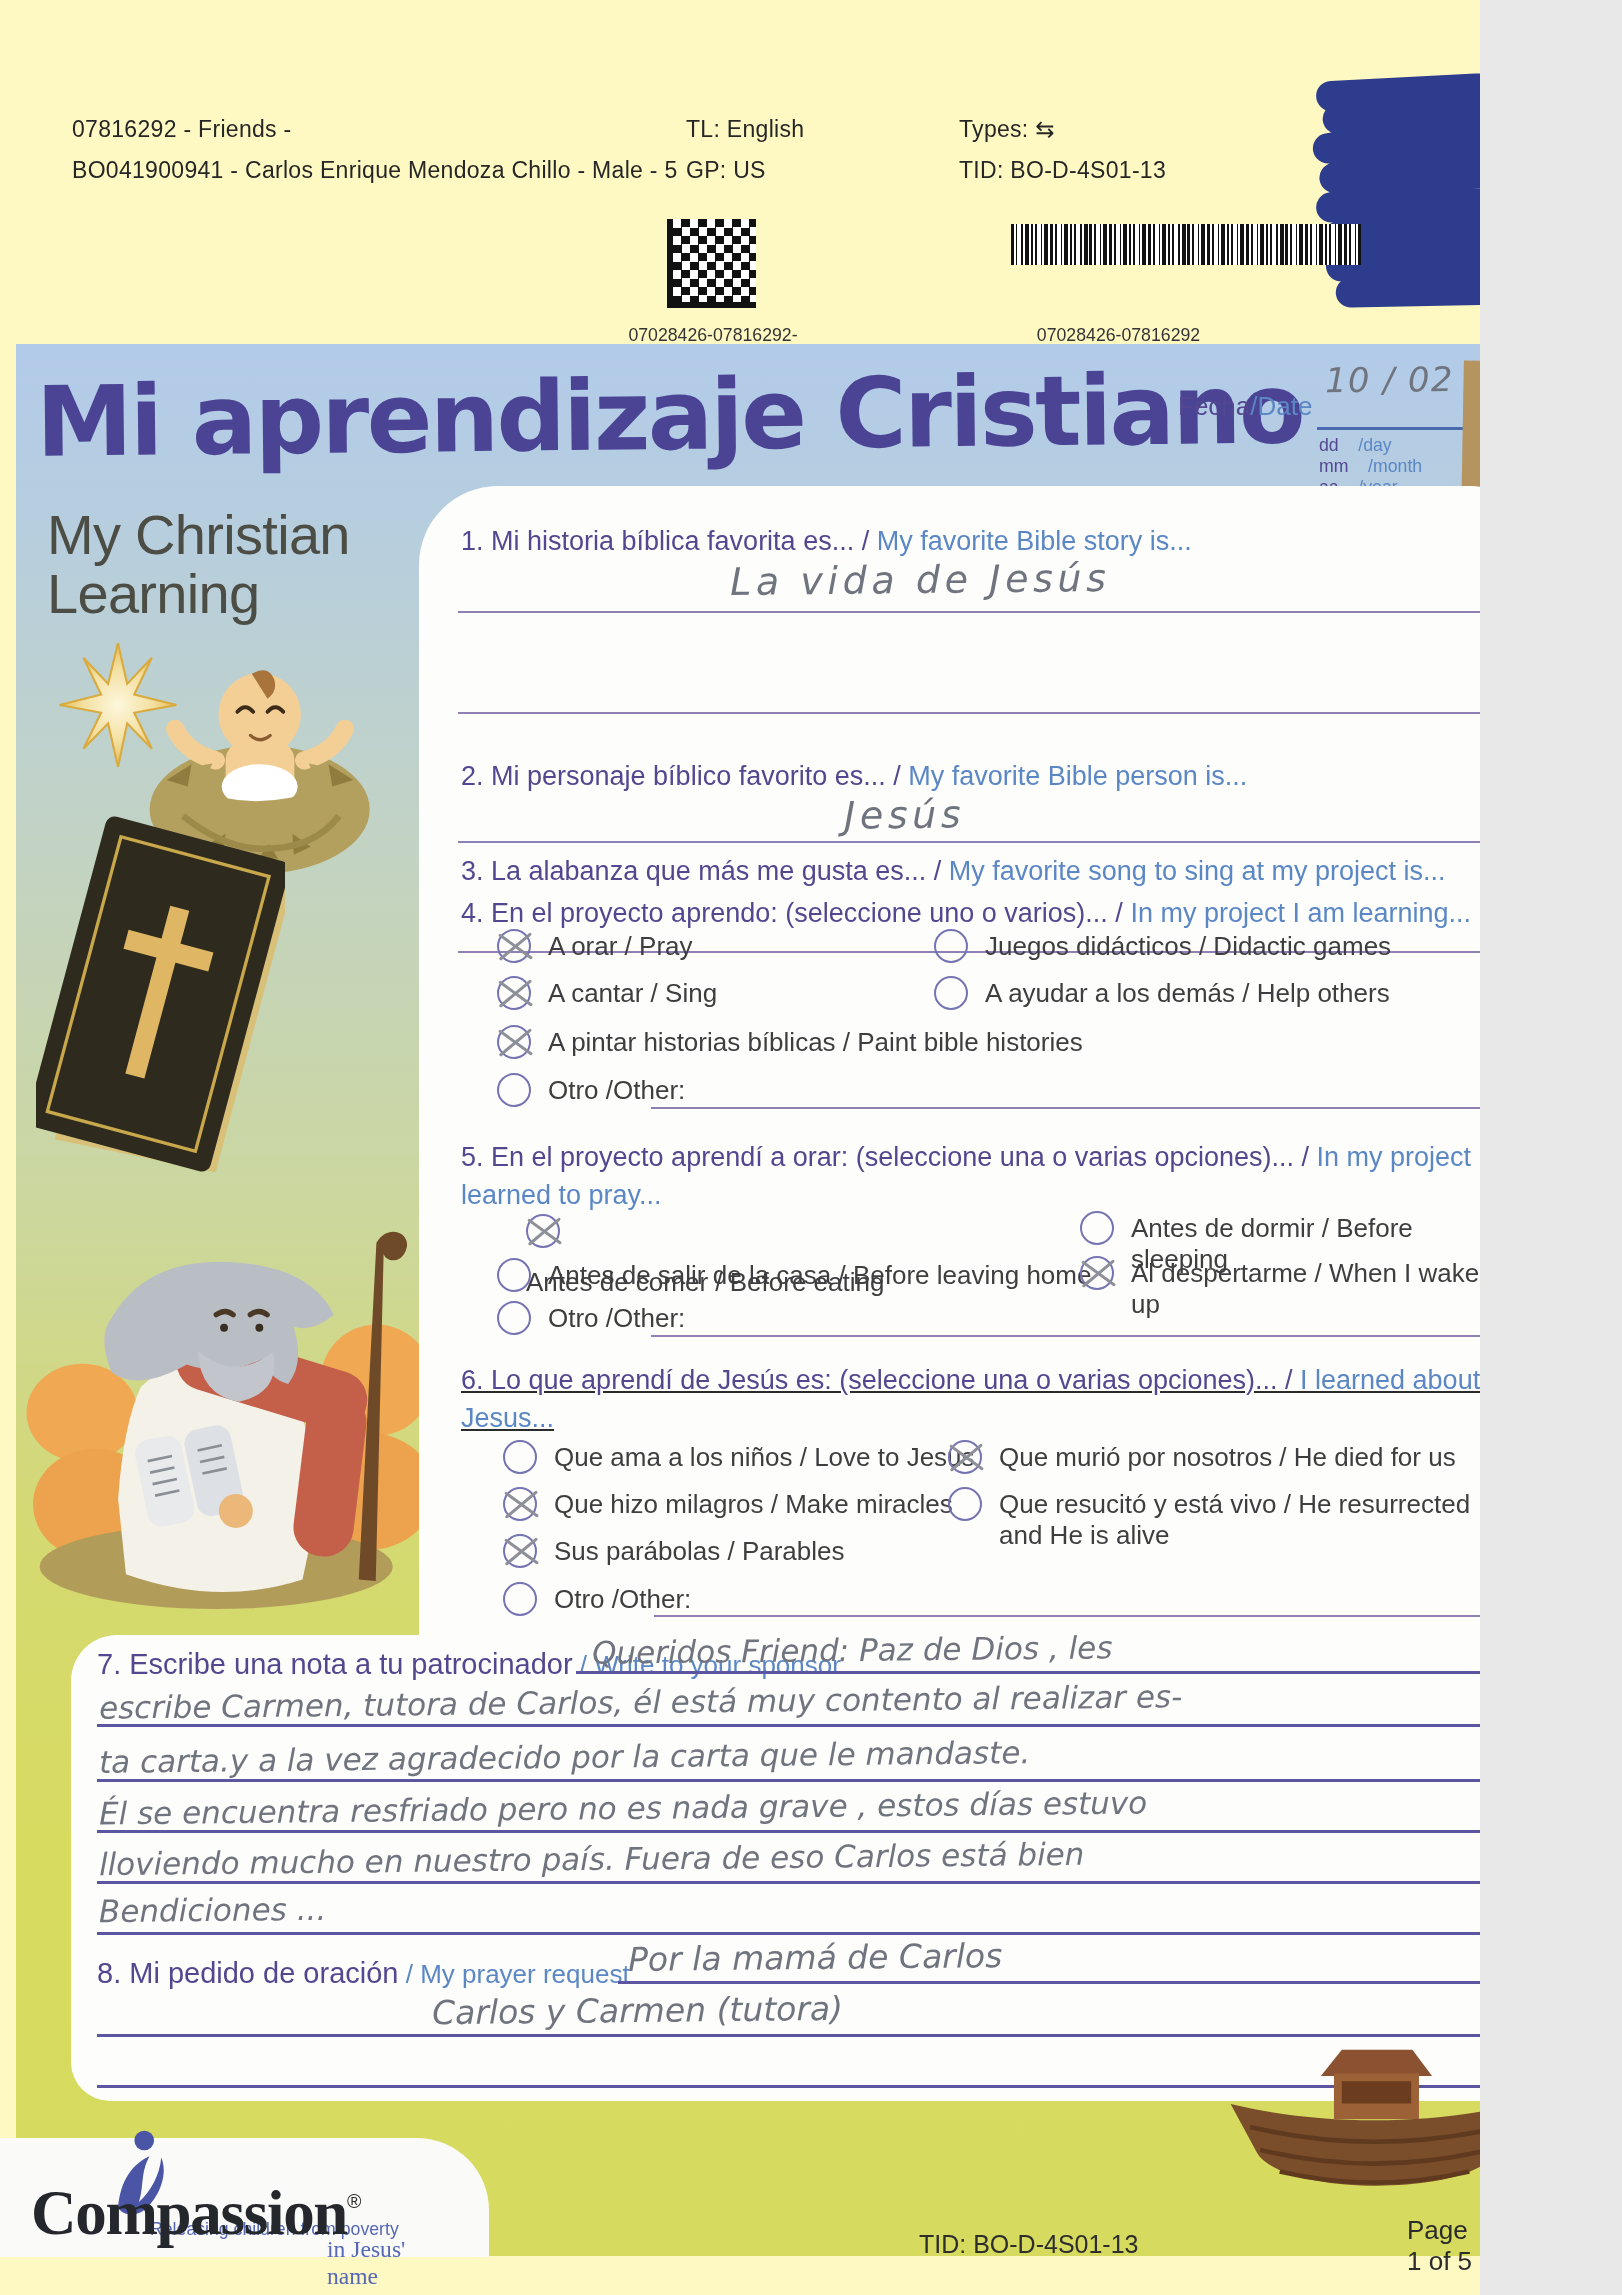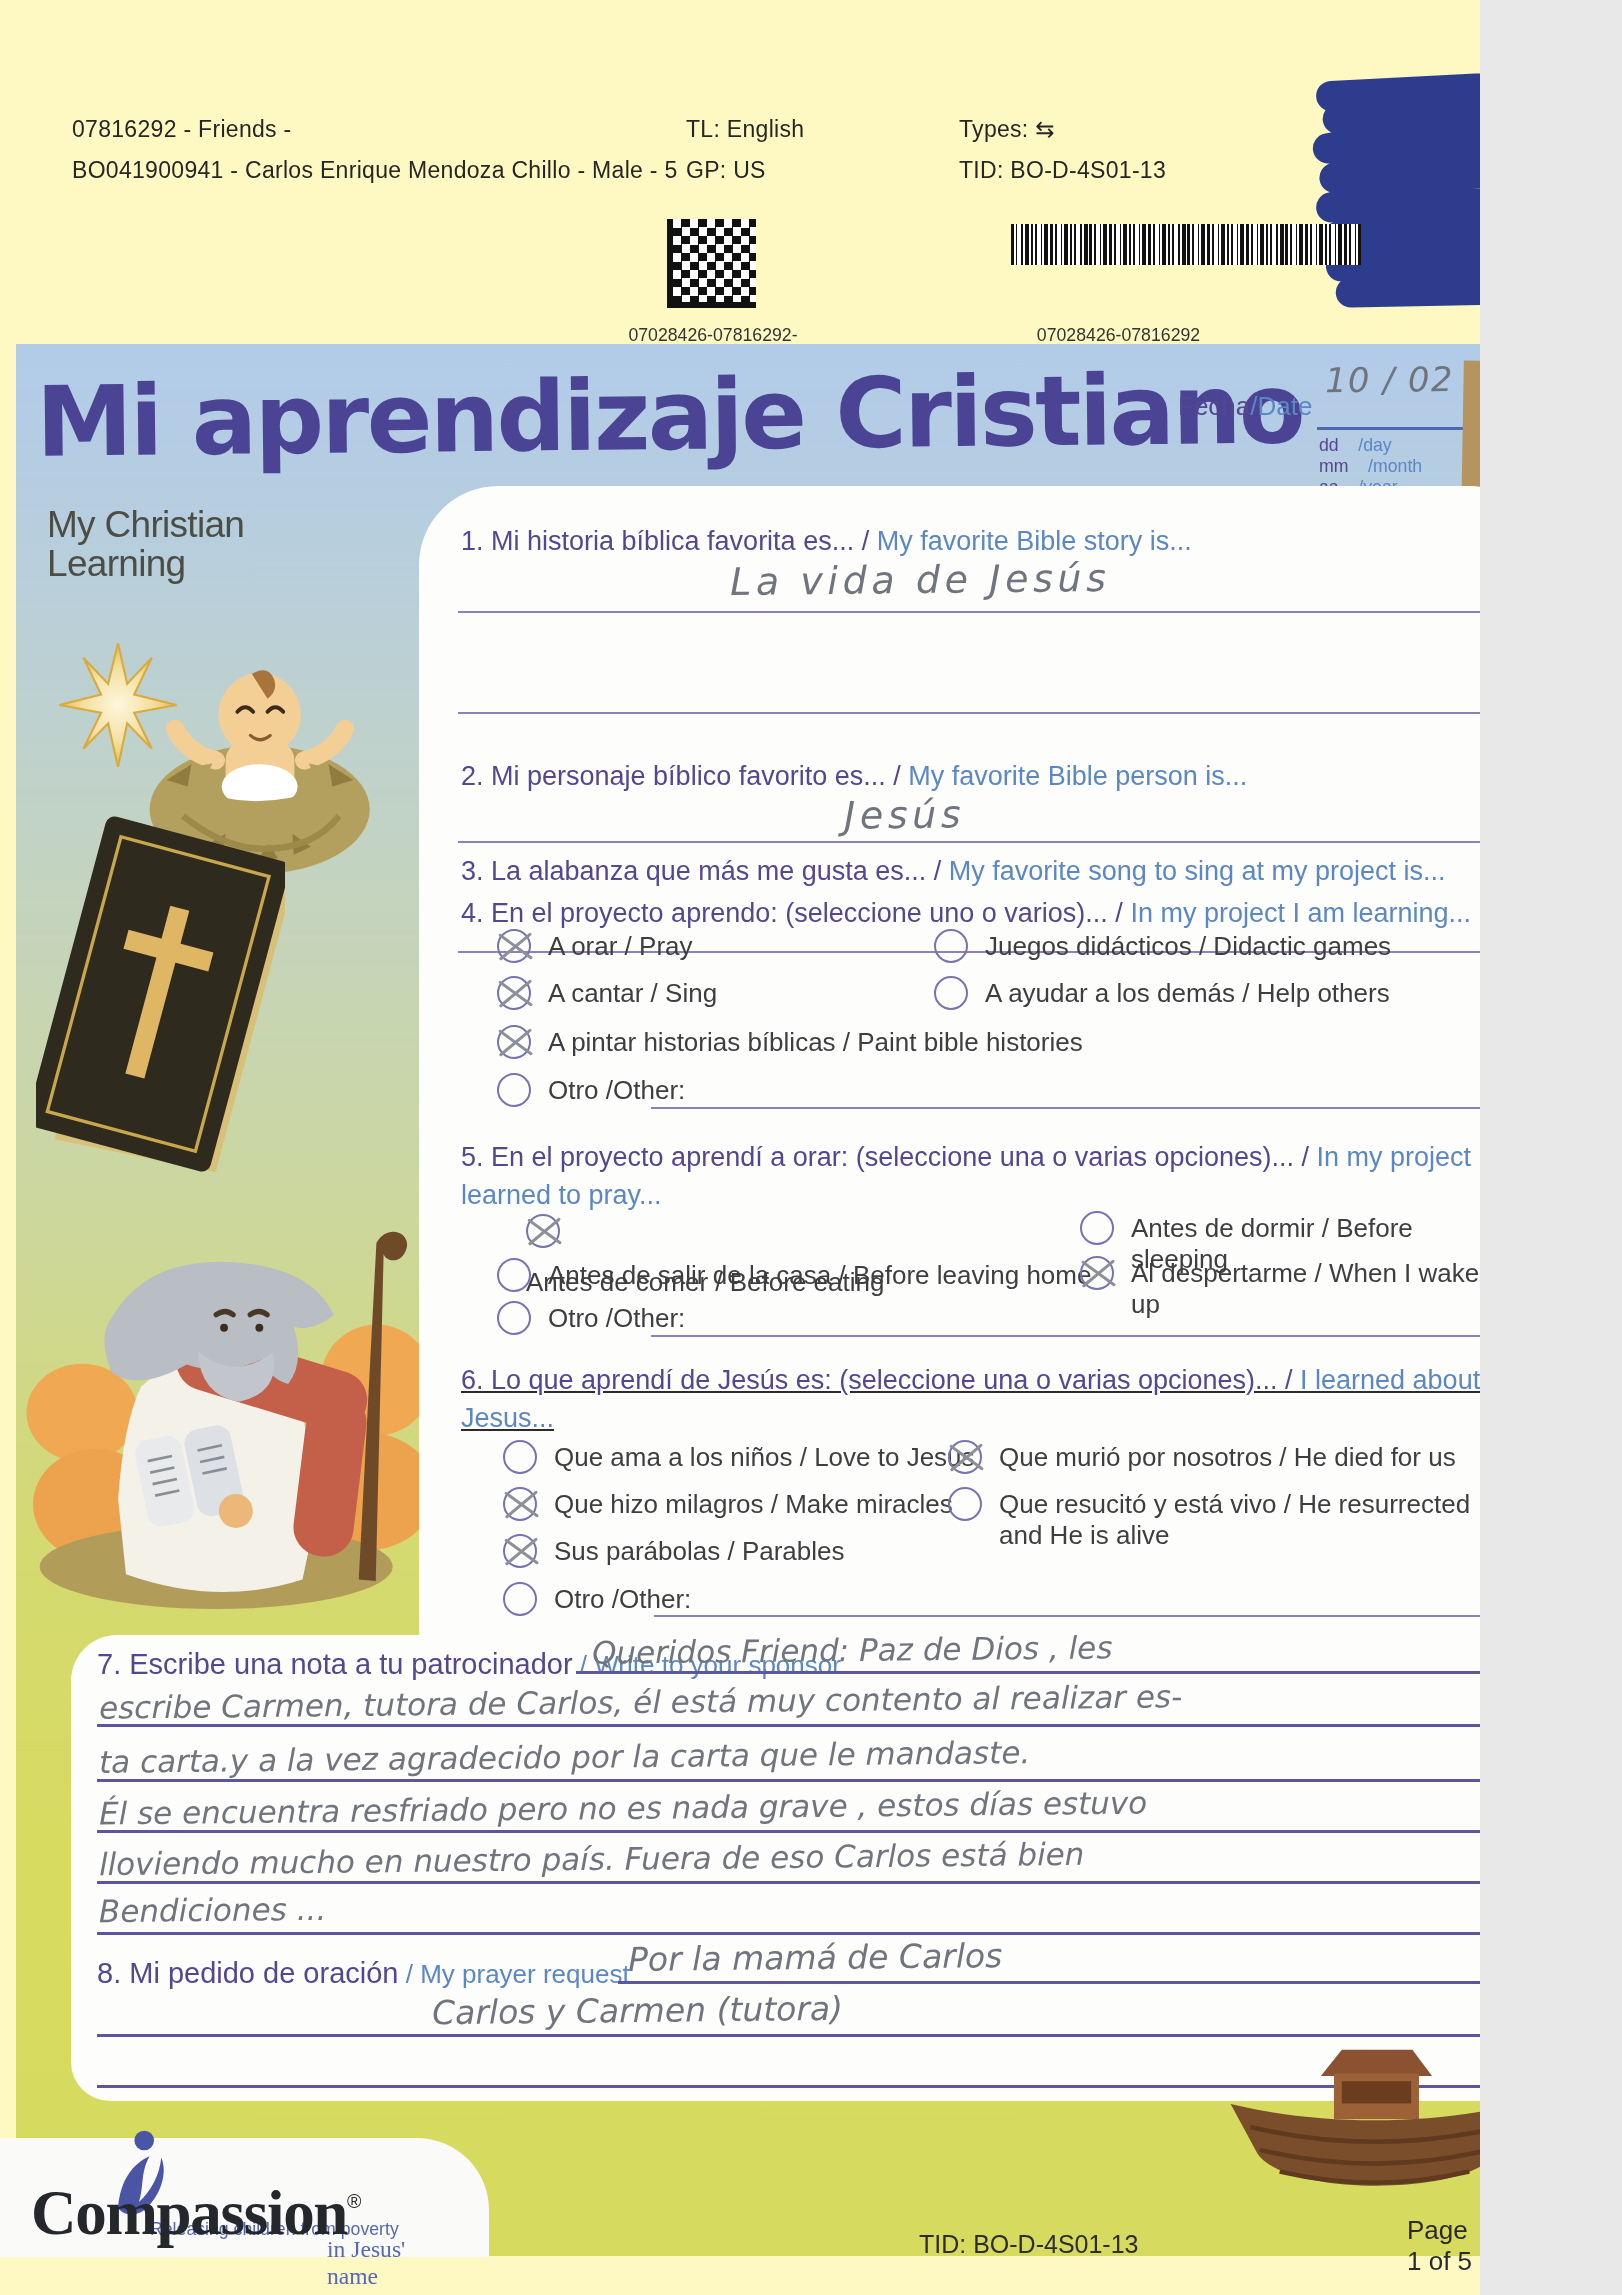--- a/index.html
+++ b/index.html
@@ -21,21 +21,21 @@
   .bclabel{font-size:17.7px;color:#333;}
 
   
   .sheet{position:absolute;left:16.4px;top:344px;width:1570px;height:1912px;
      background:linear-gradient(180deg,#b2cbe9 0%,#b7cede 10%,#c2d3c4 26%,#ccd79e 45%,#d4d972 62%,#d7db60 78%,#d6da5e 100%);}
   .logo-notch{position:absolute;left:0px;top:2138px;width:489px;height:119px;
      background:#fafaf8;border-top-right-radius:72px;}
 
   .title-es{font-size:97px;font-weight:bold;font-family:"DejaVu Sans",sans-serif;
      color:#4b4394;letter-spacing:-2.6px;transform:rotate(-0.6deg);white-space:nowrap;}
-  .title-en{font-size:37px;color:#4c4e45;line-height:1.06;letter-spacing:-0.7px;}
+  .title-en{font-size:56px;color:#4c4e45;line-height:1.06;letter-spacing:-0.7px;}
 
   .datebox{font-size:26px;}
   .es{color:#54478f;} .en{color:#5b87c5;}
   .date-sub{font-size:17.7px;}
   .date-sub span{margin-right:19.6px;}
   .dline{position:absolute;height:2.6px;background:#4a6ab0;}
 
   .cross-v{position:absolute;left:1461px;top:361px;width:54px;height:330px;background:#b5945f;transform:rotate(1deg);}
   .cross-h{position:absolute;left:1387px;top:516px;width:198px;height:60px;background:#b5945f;transform:rotate(1deg);}
 

